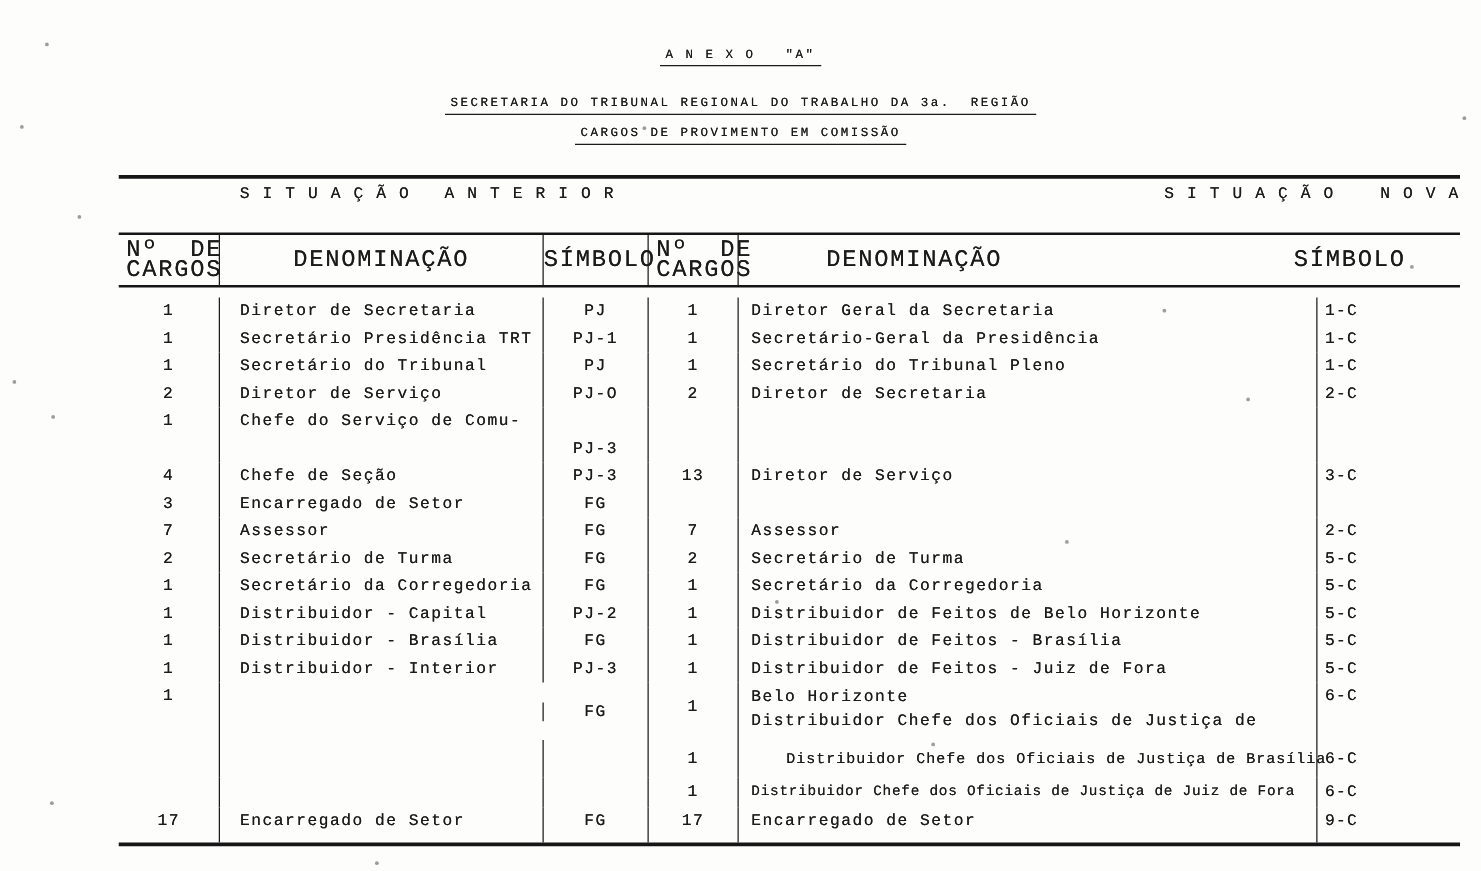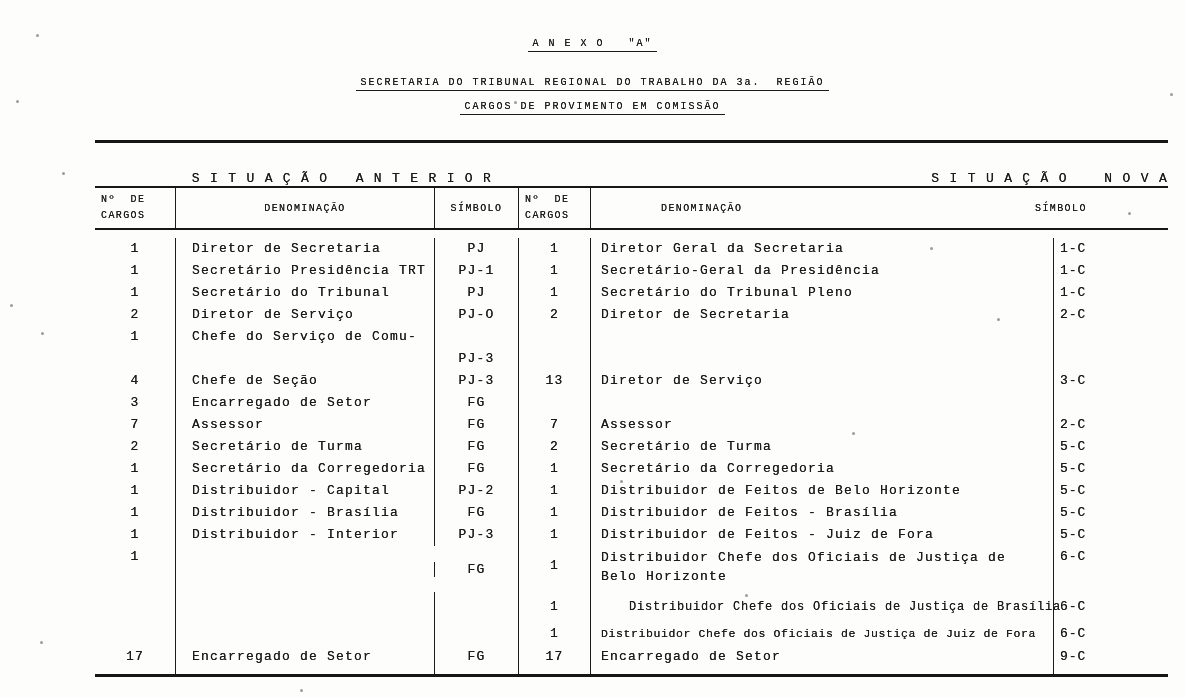--- a/index.html
+++ b/index.html
@@ -21,29 +21,29 @@
   }
 
   
   .hrule{position:absolute;left:95px;width:1073px;background:#161616;}
   .hr1{top:140px;height:3px;}
   .hr2{top:186px;height:2px;}
   .hr3{top:228px;height:2px;}
   .hr4{top:674px;height:3px;}
 
   
-  .sit-band{position:absolute;top:164px;left:95px;width:1073px;height:30px;display:flex;}
+  .sit-band{position:absolute;top:140px;left:95px;width:1073px;height:30px;display:flex;}
   .sit-ant{width:494px;text-align:center;font-size:13px;letter-spacing:1.3px;line-height:30px;}
   .sit-nova{width:579px;text-align:right;font-size:13px;letter-spacing:1.3px;line-height:30px;}
 
   
   .thead{
     position:absolute;top:188px;left:95px;width:1073px;height:40px;
     display:grid;grid-template-columns:80px 259px 84px 72px 463px 115px;
-    font-size:10px;letter-spacing:1.4px;
+    font-size:19px;letter-spacing:1.4px;
   }
   .thead>div{display:flex;flex-direction:column;justify-content:center;}
   .th-num{padding-left:6px;line-height:16px;}
   .th-center{text-align:center;}
   .th-den5{padding-left:70px;}
   .th-sym6{margin-left:-18px;text-align:left;}
   .hbl{border-left:1.5px solid #1c1c1c;}
 
   
   .tbody{
@@ -240,22 +240,22 @@
       <div class="cv bl txt">5-C</div>
     </div>
 
     <div class="trow">
       <div class="cn txt">1</div>
       <div class="cd bl two-line">
       </div>
       <div class="cs bl txt vmid">FG</div>
       <div class="cn bl txt"><span class="txt vmid" style="display:block;margin-top:12px;">1</span></div>
       <div class="cd5 bl two-line">
+        <div class="txt">Belo Horizonte</div>
         <div class="txt">Distribuidor Chefe dos Oficiais de Justiça de</div>
-        <div class="txt">Belo Horizonte</div>
       </div>
       <div class="cv bl txt">6-C</div>
     </div>
 
     <div class="trow">
       <div class="cn txt"></div>
       <div class="cd bl txt"></div>
       <div class="cs bl txt"></div>
       <div class="cn bl txt" style="line-height:30px;">1</div>
       <div class="cd5 bl txt cond1" style="line-height:30px;padding-left:38px;">Distribuidor Chefe dos Oficiais de Justiça de Brasília</div>

